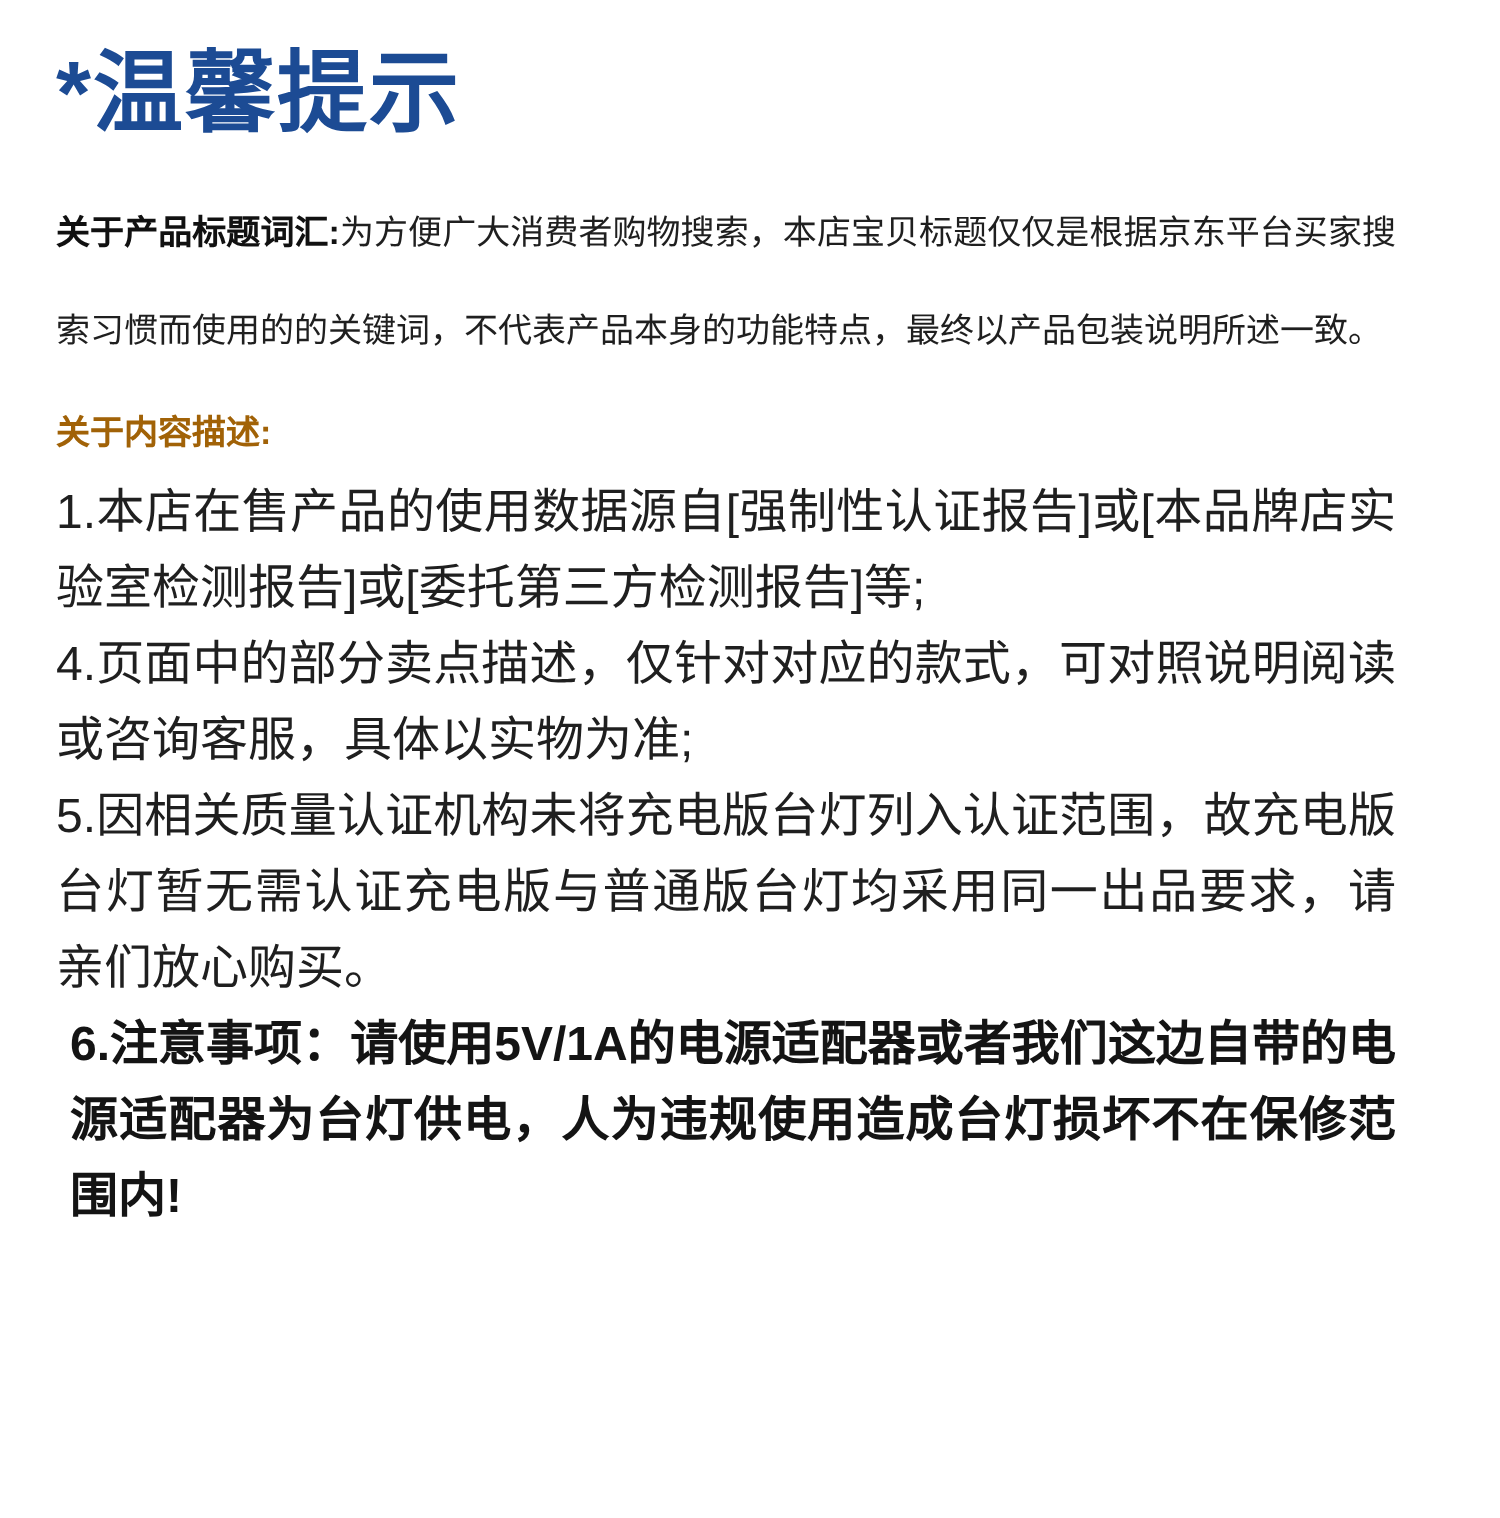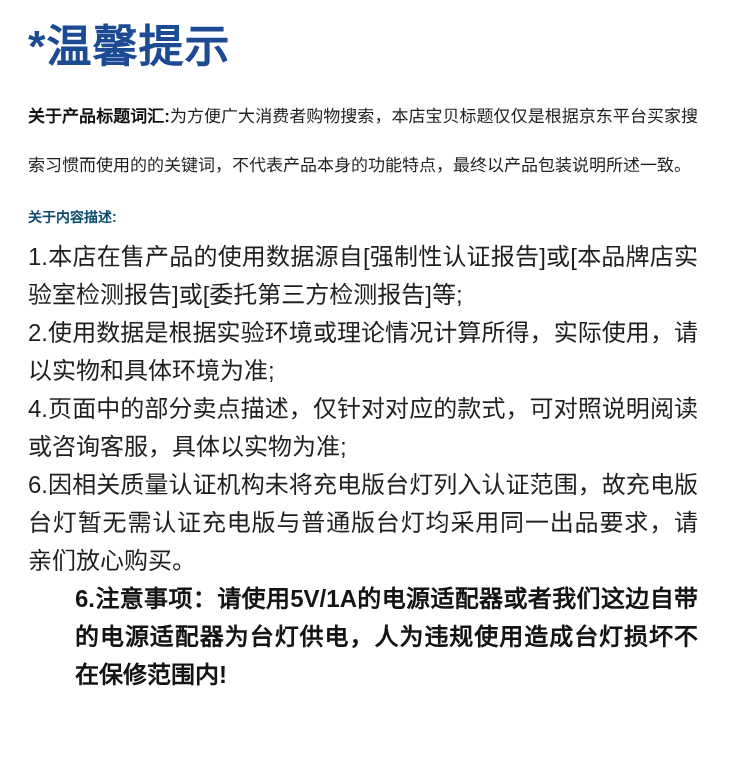--- a/index.html
+++ b/index.html
@@ -33,54 +33,52 @@
     font-size: 17px;
     line-height: 49px;
     margin-bottom: 6px;
     text-align: justify;
   }
   .intro-label {
     font-weight: bold;
     color: #111111;
   }
   .section-heading {
-    font-size: 14px;
+    font-size: 17px;
     font-weight: bold;
-    color: #0c4a6e;
+    color: #a16207;
     line-height: 38px;
     margin: 8px 0 2px 0;
   }
   .notice-item {
     font-size: 24px;
     line-height: 38px;
     text-align: justify;
     color: var(--body_color);
   }
   .notice-item.emphasis {
     font-weight: bold;
     color: #141414;
     padding-left: 7px;
-    margin-left: 40px;
   }
 </style>
 </head>
 <body>
 
 <div class="page">
 
   <h1 class="page-title">*温馨提示</h1>
 
   <p class="intro"><span class="intro-label">关于产品标题词汇:</span><span>为方便广大消费者购物搜索，本店宝贝标题仅仅是根据京东平台买家搜索习惯而使用的的关键词，不代表产品本身的功能特点，最终以产品包装说明所述一致。</span></p>
 
   <h2 class="section-heading">关于内容描述:</h2>
 
   <p class="notice-item">1.本店在售产品的使用数据源自[强制性认证报告]或[本品牌店实验室检测报告]或[委托第三方检测报告]等;</p>
 
-  <p class="notice-item">2.使用数据是根据实验环境或理论情况计算所得，实际使用，请以实物和具体环境为准;</p>
 
 
   <p class="notice-item">4.页面中的部分卖点描述，仅针对对应的款式，可对照说明阅读或咨询客服，具体以实物为准;</p>
 
-  <p class="notice-item">6.因相关质量认证机构未将充电版台灯列入认证范围，故充电版台灯暂无需认证充电版与普通版台灯均采用同一出品要求，请亲们放心购买。</p>
+  <p class="notice-item">5.因相关质量认证机构未将充电版台灯列入认证范围，故充电版台灯暂无需认证充电版与普通版台灯均采用同一出品要求，请亲们放心购买。</p>
 
   <p class="notice-item emphasis">6.注意事项：请使用5V/1A的电源适配器或者我们这边自带的电源适配器为台灯供电，人为违规使用造成台灯损坏不在保修范围内!</p>
 
 </div>
 
 </body></html>

